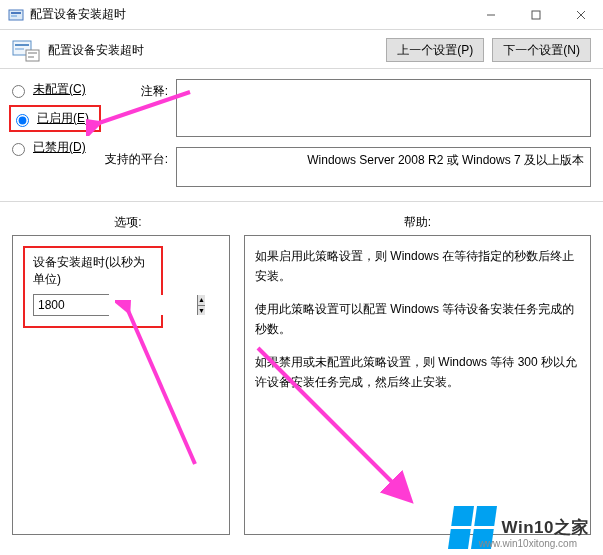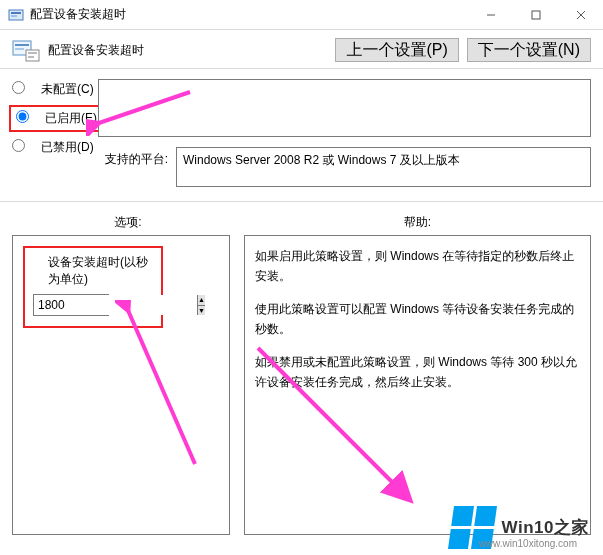--- a/index.html
+++ b/index.html
@@ -38,49 +38,50 @@
     padding: 8px 12px 6px 12px;
     gap:8px;
   }
   .headerrow .hicon { width:28px; height:24px; }
   .headerrow .htitle { flex:1; font-size:12px; }
   .navbtn {
     min-width: 96px;
     height:24px;
     border:1px solid #adadad;
     background:#e1e1e1;
-    font-size:16px;
+    font-size:12px;
     padding:0 10px;
   }
   hr.sep { border:none; border-top:1px solid #d9d9d9; margin:0 0 6px 0; }
   
   .configarea { padding: 4px 12px 8px 12px; }
   .row { display:flex; align-items:flex-start; margin-bottom:6px; }
   .radios { width: 86px; display:flex; flex-direction:column; gap:10px; padding-top:2px;}
-  .rlabel { display:flex; align-items:flex-start; gap:16px; white-space:nowrap; cursor:default;}
+  .rlabel { display:flex; align-items:flex-end; gap:8px; white-space:nowrap; cursor:default;text-decoration:underline;}
   .rlabel input { margin:0; }
   .rlabel.enabled { outline:2px solid #e22; outline-offset:1px; padding:2px 4px; }
   .cols { flex:1; display:flex; flex-direction:column; gap:10px; }
   .fieldrow { display:flex; align-items:flex-start; gap:8px; }
   .fieldlabel { width:70px; text-align:right; padding-top:4px; color:#000; }
   .textbox {
     flex:1;
     border:1px solid #7a7a7a;
     background:#fff;
     height:58px;
     resize:none;
     font: inherit;
     padding:3px 4px;
   }
   .platformbox {
     flex:1;
     border:1px solid #7a7a7a;
     background:#fff;
     height:40px;
     padding:4px 6px;
+    text-align:right;
   }
   
   .labelsrow {
     display:flex;
     padding: 6px 12px 2px 12px;
     text-align: center;
   }
   .labelsrow .left { width: 232px; }
   .labelsrow .right { flex:1; }
   .lower {
@@ -95,21 +96,21 @@
     padding:10px 10px;
     overflow:hidden;
   }
   .panel.left { width: 218px; }
   .panel.right { flex:1; line-height:1.7; }
   .optgroup {
     border:2px solid #e22;
     padding:6px 8px 10px 8px;
     width: 140px;
   }
-  .optgroup .glabel { margin-bottom:6px;margin-left:15px; }
+  .optgroup .glabel { margin-bottom:6px; }
   .spinner {
     display:flex;
     width: 76px;
     height:22px;
     border:1px solid #7a7a7a;
   }
   .spinner input {
     flex:1; border:none; padding:0 4px; font:inherit; outline:none;
   }
   .spinbtns {
@@ -192,20 +193,21 @@
         <input type="radio" name="st" checked="" style="">
         <span>已启用(E)</span>
       </label>
       <label class="rlabel">
         <input type="radio" name="st" style="">
         <span>已禁用(D)</span>
       </label>
     </div>
     <div class="cols">
       <div class="fieldrow">
+        <div class="fieldlabel">注释:</div>
         <textarea class="textbox" style=""></textarea>
       </div>
       <div class="fieldrow">
         <div class="fieldlabel">支持的平台:</div>
         <div class="platformbox">Windows Server 2008 R2 或 Windows 7 及以上版本</div>
       </div>
     </div>
   </div>
 </div>
 <hr class="sep">

